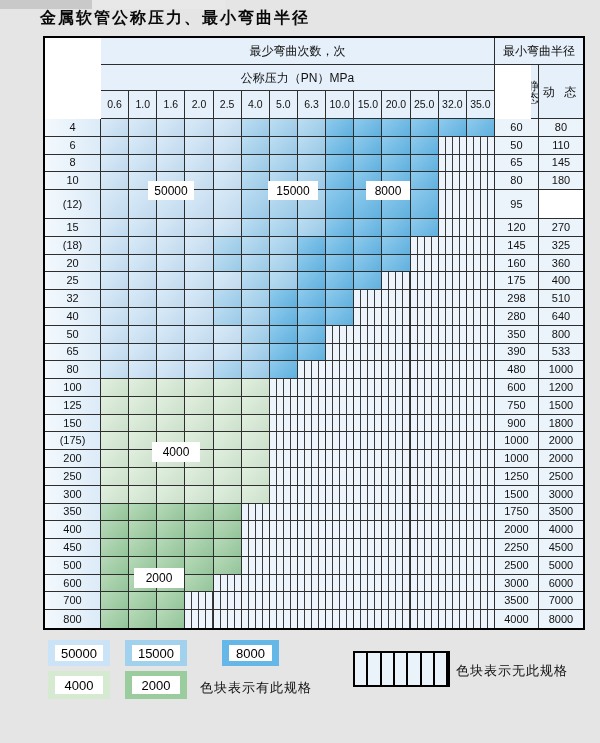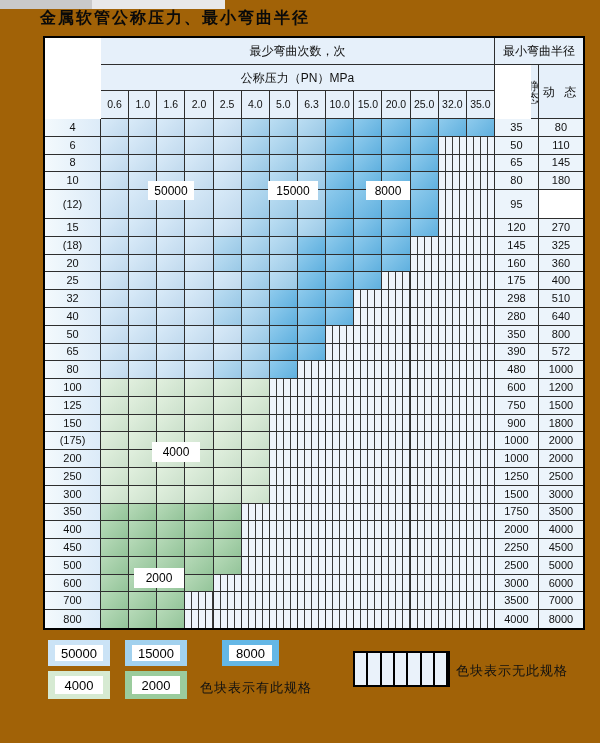--- a/index.html
+++ b/index.html
@@ -1,16 +1,16 @@
 <!DOCTYPE html>
 <html><head>
 <meta charset="utf-8">
 <style>
   html,body{margin:0;padding:0;background:#fff;}
-  .page{position:relative;width:600px;height:743px;background:#a16207;font-family:"Liberation Sans",sans-serif;overflow:hidden;
+  .page{position:relative;width:600px;height:743px;background:#e5e5e5;font-family:"Liberation Sans",sans-serif;overflow:hidden;
     --c-50000:#cbe3f6;--c-15000:#a2d1ee;--c-8000:#64b7e6;--c-4000:#d6ead2;--c-2000:#9bcc9d;}
   .bar-a{position:absolute;left:0;top:0;width:92px;height:9px;background:#c9c9c9;}
   .bar-b{position:absolute;left:92px;top:0;width:133px;height:9px;background:#e8e8e8;}
   .title{position:absolute;left:40px;top:8px;font-family:"DejaVu Serif",serif;font-weight:700;font-size:16px;letter-spacing:2px;color:#0a0a0a;white-space:nowrap;}
   .grid{position:absolute;left:43px;top:36px;width:542px;height:594px;display:grid;
     grid-template-columns:56px repeat(14,1fr) 44px 44px;
     grid-template-rows:27px 26px 28px repeat(28,1fr);
     border:2px solid #000;background:#fff;box-sizing:border-box;}
   .cell{box-sizing:border-box;border-right:1px solid #2e2e2e;border-bottom:1px solid #2e2e2e;
     display:flex;align-items:center;justify-content:center;font-size:11px;color:#111;overflow:hidden;line-height:1;}
@@ -77,21 +77,21 @@
       <div class="cell spec c-l" style="grid-area: 4 / 6;"></div>
       <div class="cell spec c-m" style="grid-area: 4 / 7;"></div>
       <div class="cell spec c-m" style="grid-area: 4 / 8;"></div>
       <div class="cell spec c-m" style="grid-area: 4 / 9;"></div>
       <div class="cell spec c-d" style="grid-area: 4 / 10;"></div>
       <div class="cell spec c-d" style="grid-area: 4 / 11;"></div>
       <div class="cell spec c-d" style="grid-area: 4 / 12;"></div>
       <div class="cell spec c-d" style="grid-area: 4 / 13;"></div>
       <div class="cell spec c-d" style="grid-area: 4 / 14;"></div>
       <div class="cell spec c-d" style="grid-area: 4 / 15;"></div>
-      <div class="cell val" style="grid-area: 4 / 16;">35</div>
+      <div class="cell val" style="grid-area: 4 / 16;">60</div>
       <div class="cell val no-r no-r" style="grid-area: 4 / 17;">80</div>
       <div class="cell dn" style="grid-area: 5 / 1;">6</div>
       <div class="cell spec c-l" style="grid-area: 5 / 2;"></div>
       <div class="cell spec c-l" style="grid-area: 5 / 3;"></div>
       <div class="cell spec c-l" style="grid-area: 5 / 4;"></div>
       <div class="cell spec c-l" style="grid-area: 5 / 5;"></div>
       <div class="cell spec c-l" style="grid-area: 5 / 6;"></div>
       <div class="cell spec c-m" style="grid-area: 5 / 7;"></div>
       <div class="cell spec c-m" style="grid-area: 5 / 8;"></div>
       <div class="cell spec c-m" style="grid-area: 5 / 9;"></div>
@@ -282,21 +282,21 @@
       <div class="cell spec c-m" style="grid-area: 16 / 7;"></div>
       <div class="cell spec c-d" style="grid-area: 16 / 8;"></div>
       <div class="cell spec c-d" style="grid-area: 16 / 9;"></div>
       <div class="cell c-s" style="grid-area: 16 / 10;"></div>
       <div class="cell c-s" style="grid-area: 16 / 11;"></div>
       <div class="cell c-s" style="grid-area: 16 / 12;"></div>
       <div class="cell c-s" style="grid-area: 16 / 13;"></div>
       <div class="cell c-s" style="grid-area: 16 / 14;"></div>
       <div class="cell c-s" style="grid-area: 16 / 15;"></div>
       <div class="cell val" style="grid-area: 16 / 16;">390</div>
-      <div class="cell val no-r no-r" style="grid-area: 16 / 17;">572</div>
+      <div class="cell val no-r no-r" style="grid-area: 16 / 17;">533</div>
       <div class="cell dn" style="grid-area: 17 / 1;">80</div>
       <div class="cell spec c-l" style="grid-area: 17 / 2;"></div>
       <div class="cell spec c-l" style="grid-area: 17 / 3;"></div>
       <div class="cell spec c-l" style="grid-area: 17 / 4;"></div>
       <div class="cell spec c-l" style="grid-area: 17 / 5;"></div>
       <div class="cell spec c-m" style="grid-area: 17 / 6;"></div>
       <div class="cell spec c-m" style="grid-area: 17 / 7;"></div>
       <div class="cell spec c-d" style="grid-area: 17 / 8;"></div>
       <div class="cell c-s" style="grid-area: 17 / 9;"></div>
       <div class="cell c-s" style="grid-area: 17 / 10;"></div>

